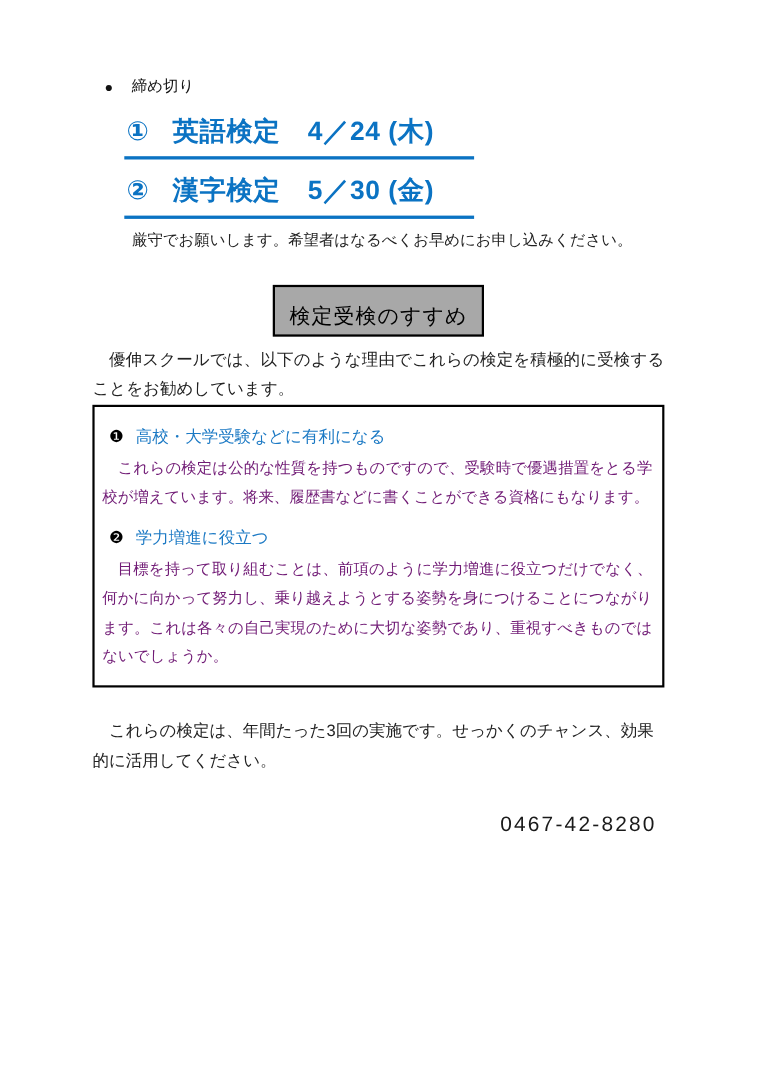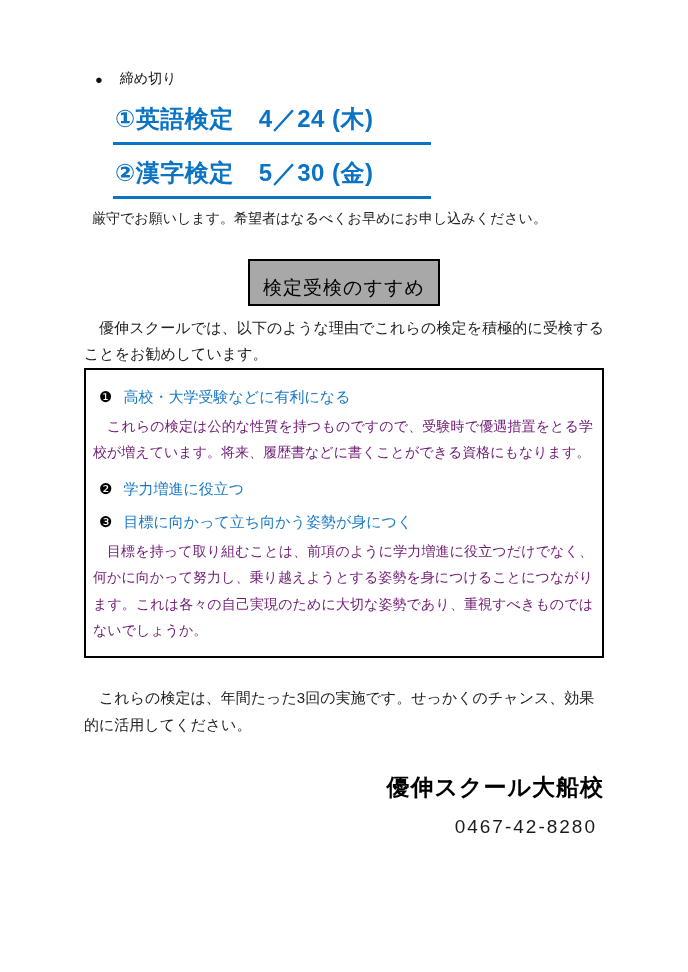--- a/index.html
+++ b/index.html
@@ -39,26 +39,26 @@
     width: 318px;
     border-bottom: 3px solid var(--accent-blue, #0b73c3);
     padding-bottom: 7px;
     font-size: 24px;
     font-weight: bold;
     color: var(--accent-blue, #0b73c3);
     letter-spacing: 0.5px;
     white-space: nowrap;
   }
   .cert-title .cert-num { margin-left: 2px; }
-  .cert-title .cert-name { }
+  .cert-title .cert-name { margin-left: 21px; }
   .cert-title .cert-date { margin-left: 25px; }
   .cert-title + .cert-title { margin-top: 12px; }
   .deadline-note {
     margin-top: 11px;
-    margin-left: 8px;
+    margin-left: 36px;
     font-size: 14px;
     color: #222;
   }
 
   
   .recommend-heading {
     width: fit-content;
     margin: 31px auto 0 auto;
     background: var(--heading-box-bg, #a8a8a8);
     border: 2px solid #000;
@@ -155,27 +155,23 @@
 
     <div class="reason-title">
       <span class="marker">❶</span><span>高校・大学受験などに有利になる</span>
     </div>
     <p class="reason-body">これらの検定は公的な性質を持つものですので、受験時で優遇措置をとる学校が増えています。将来、履歴書などに書くことができる資格にもなります。</p>
 
     <div class="reason-title">
       <span class="marker">❷</span><span>学力増進に役立つ</span>
     </div>
 
-    <div class="reason-title">
-      <span class="marker">❸</span><span>目標に向かって立ち向かう姿勢が身につく</span>
-    </div>
     <p class="reason-body">目標を持って取り組むことは、前項のように学力増進に役立つだけでなく、何かに向かって努力し、乗り越えようとする姿勢を身につけることにつながります。これは各々の自己実現のために大切な姿勢であり、重視すべきものではないでしょうか。</p>
 
   </div>
 
   <p class="closing-paragraph">これらの検定は、年間たった3回の実施です。せっかくのチャンス、効果的に活用してください。</p>
 
   <div class="signature">
-    <div class="school-name">優伸スクール大船校</div>
     <div class="phone-number">0467-42-8280</div>
   </div>
 
 </div>
 
 </body></html>

